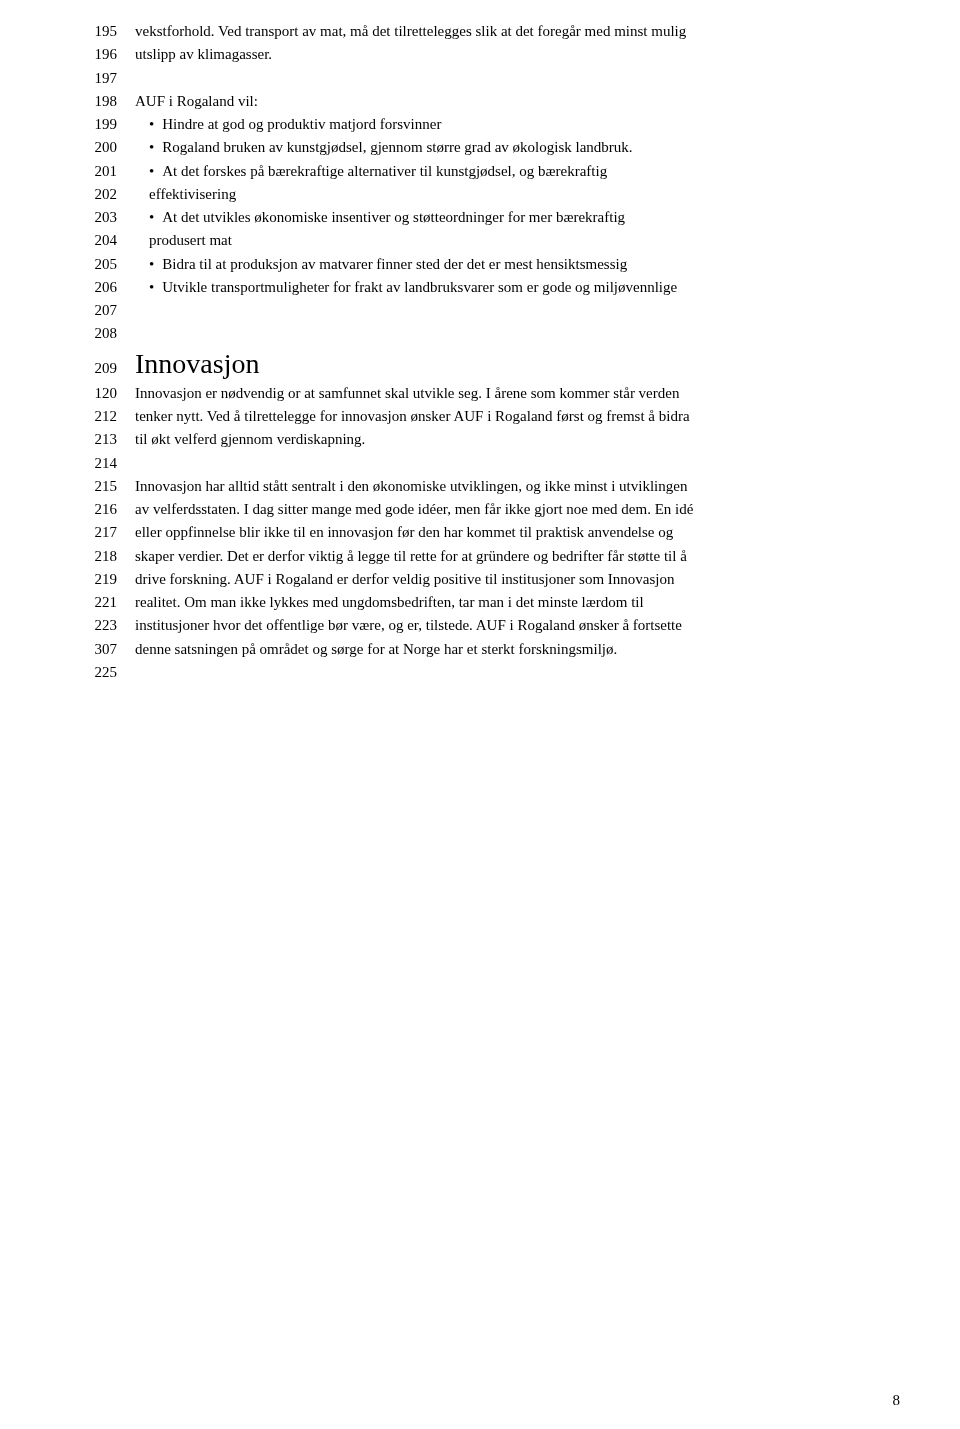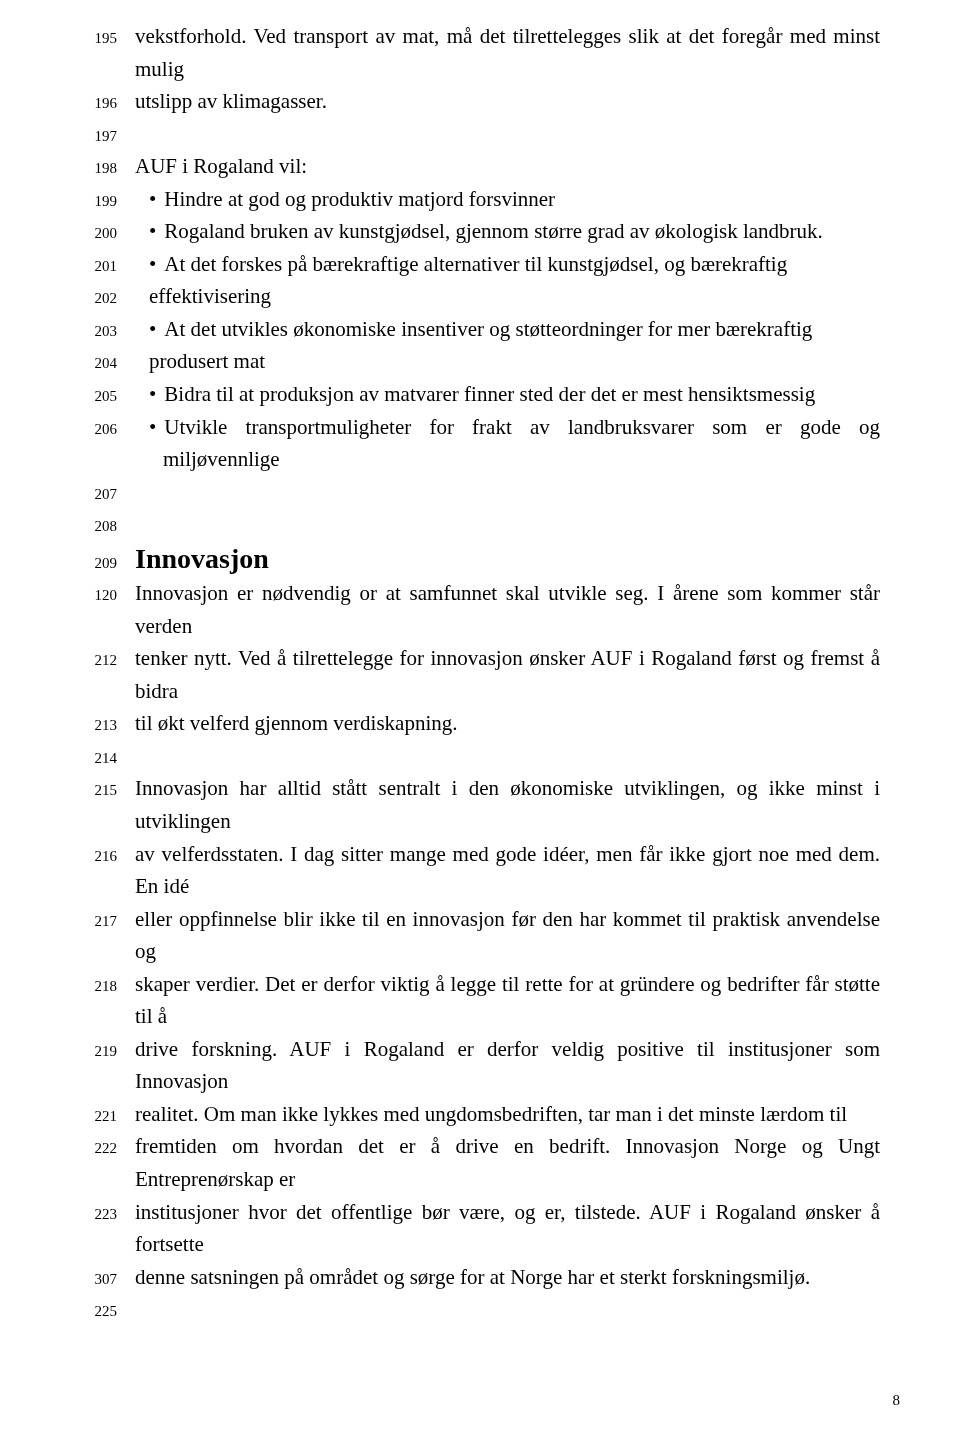--- a/index.html
+++ b/index.html
@@ -43,36 +43,36 @@
       min-width: 55px;
       text-align: right;
       font-size: 15px;
       color: #000;
       padding-right: 18px;
       flex-shrink: 0;
       line-height: 1.55;
     }
     .line-text {
       flex: 1;
-      font-size: 21px;
+      font-size: 15px;
       color: #000;
       line-height: 1.55;
       text-align: justify;
     }
     .bullet-indent {
       padding-left: 28px;
       text-indent: -14px;
     }
     .bullet-indent::before {
       content: "\2022";
       margin-right: 8px;
     }
     .section-heading {
       font-size: 28px;
-      font-weight: bold;
+      font-weight: normal;
       color: #000;
       line-height: 1.3;
     }
     .empty-line {
       min-height: 22px;
     }
     .continuation {
       padding-left: 14px;
     }
   </style>
@@ -176,24 +176,20 @@
       </div>
       <div class="line-row">
         <span class="line-num">219</span>
         <span class="line-text">drive forskning. AUF i Rogaland er derfor veldig positive til institusjoner som Innovasjon</span>
       </div>
       <div class="line-row">
         <span class="line-num">221</span>
         <span class="line-text">realitet. Om man ikke lykkes med ungdomsbedriften, tar man i det minste lærdom til</span>
       </div>
       <div class="line-row">
-        <span class="line-num">222</span>
-        <span class="line-text">fremtiden om hvordan det er å drive en bedrift. Innovasjon Norge og Ungt Entreprenørskap er</span>
-      </div>
-      <div class="line-row">
         <span class="line-num">223</span>
         <span class="line-text">institusjoner hvor det offentlige bør være, og er, tilstede. AUF i Rogaland ønsker å fortsette</span>
       </div>
       <div class="line-row">
         <span class="line-num">307</span>
         <span class="line-text">denne satsningen på området og sørge for at Norge har et sterkt forskningsmiljø.</span>
       </div>
       <div class="line-row">
         <span class="line-num">225</span>
         <span class="line-text empty-line">&nbsp;</span>

